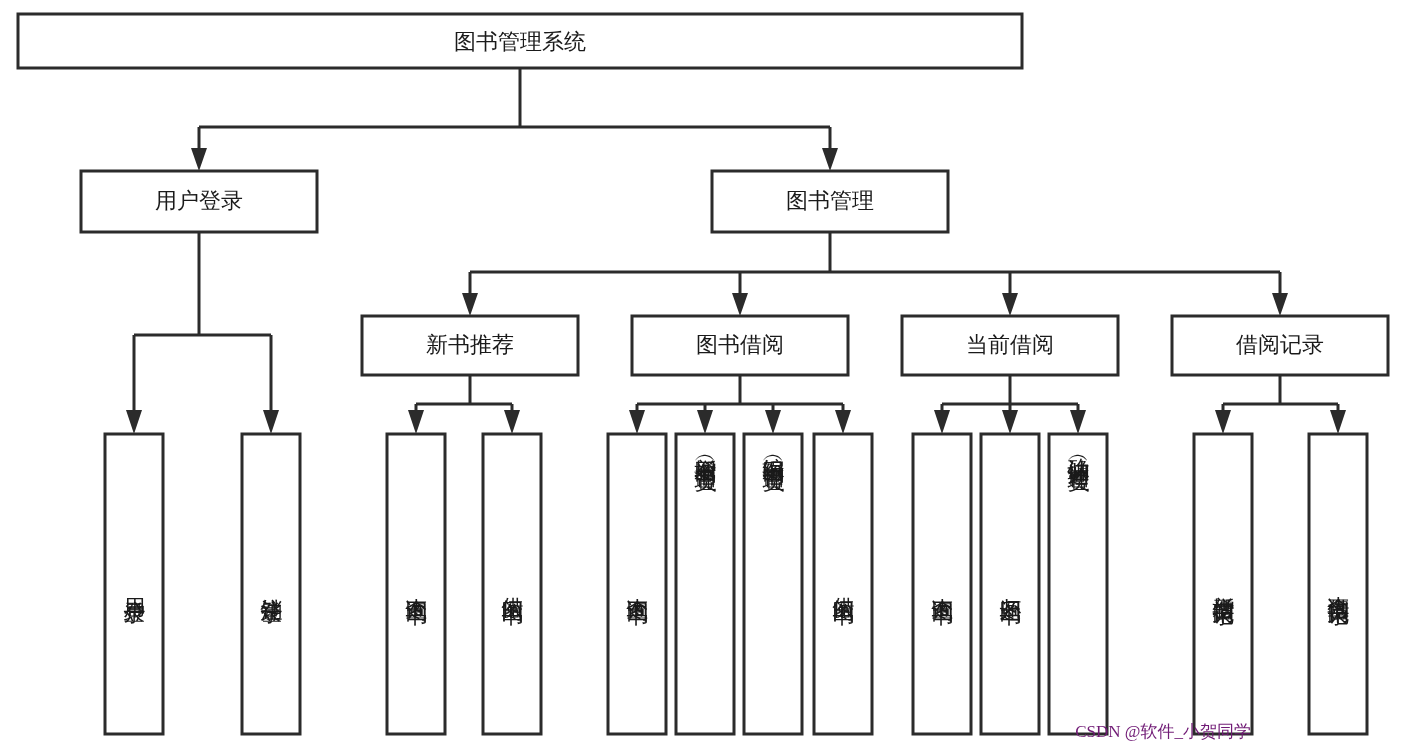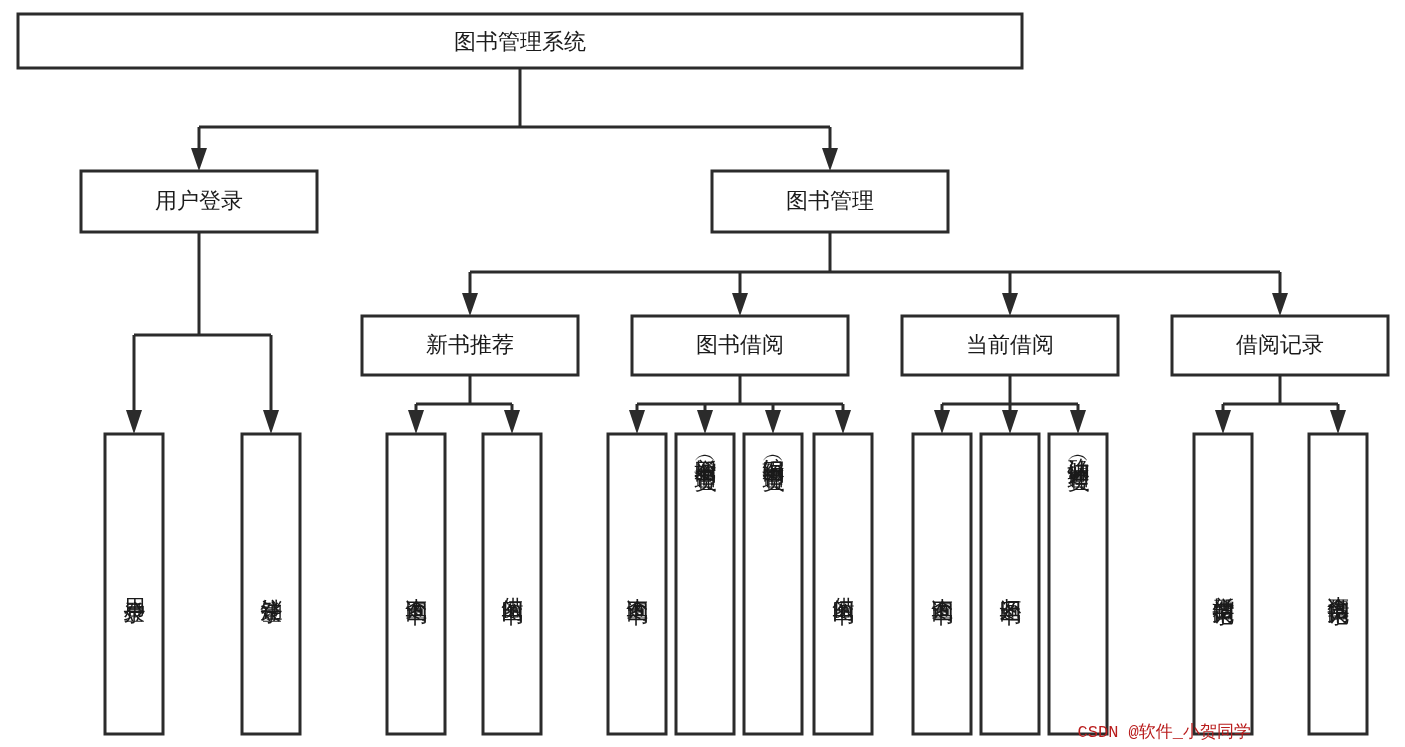--- a/index.html
+++ b/index.html
@@ -64,23 +64,23 @@
     box-sizing: border-box;
     display: flex;
     align-items: center;
     justify-content: center;
     pointer-events: auto;
   }
   .watermark {
     position: absolute;
     right: 10px;
     bottom: 4px;
-    font-family: Liberation Mono, monospace;
+    font-family: Liberation Serif, serif;
     font-size: 17px;
-    color: #b91c1c;
+    color: #701a75;
     white-space: nowrap;
     user-select: none;
   }
 </style>
 </head>
 <body>
 
 <div id="diagram-root">
 
   <svg id="flow" viewBox="0 0 1405 747">

